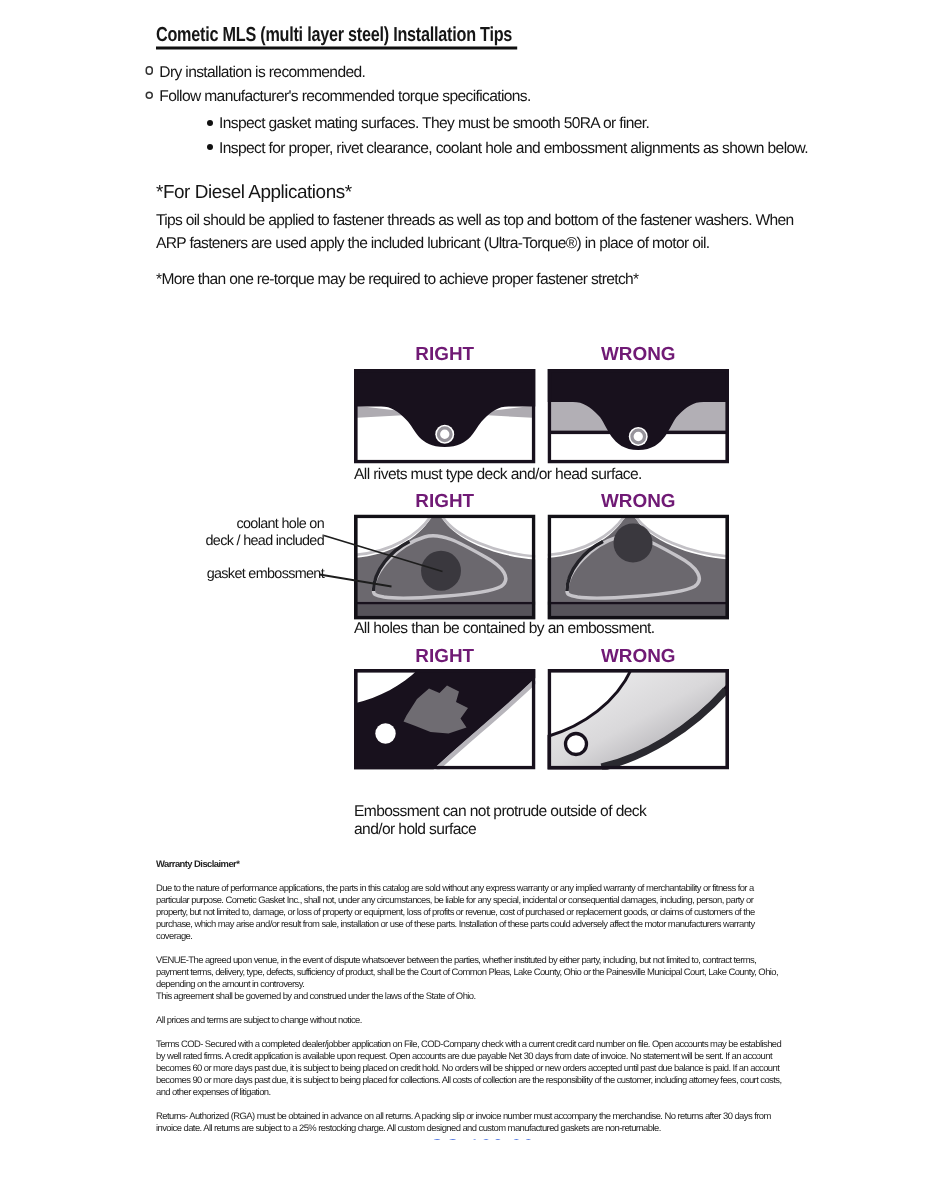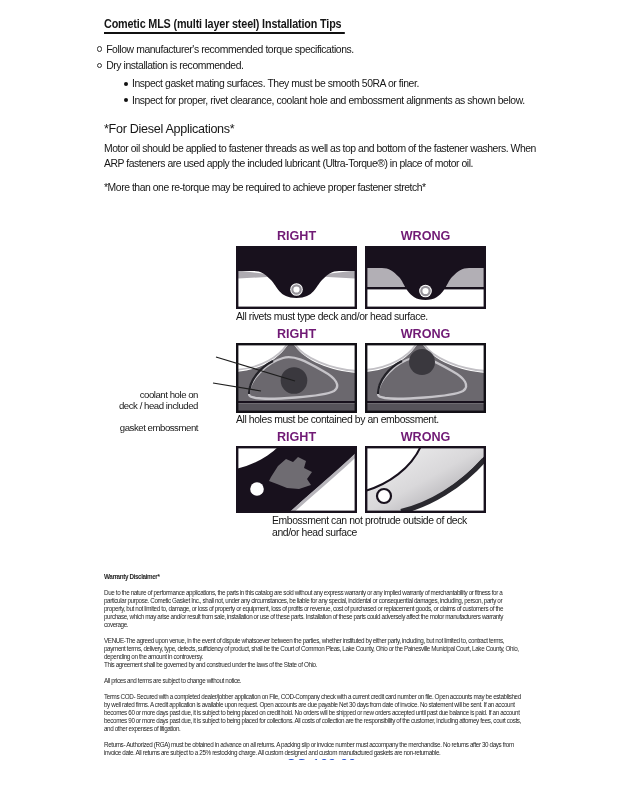--- a/index.html
+++ b/index.html
@@ -10,21 +10,21 @@
 
   
   .intro { position:absolute; left:104px; top:14px; width:446px; }
   .title {
     display:inline-block; margin:0 0 6px 0; padding:0 4px 1px 0;
     font-size:13.5px; font-weight:bold; letter-spacing:-0.2px; white-space:nowrap;
     border-bottom:2px solid #101010; transform:scaleX(0.80); transform-origin:0 50%;
   }
   ul.tips, ul.subtips { list-style:none; margin:2px 0 0 0; padding:0; }
   ul.tips { margin-left:-7px; }
-  ul.subtips { margin-left:20px; }
+  ul.subtips { margin-left:34px; }
   .tips li, .subtips li {
     font-size:10.4px; letter-spacing:-0.42px; line-height:16.2px;
     white-space:nowrap; color:#161616;
   }
   .tips li::before {
     content:""; display:inline-block; width:3.2px; height:3.2px;
     border:1px solid #333; border-radius:50%; margin-right:4px; vertical-align:1.5px;
   }
   .subtips li::before {
     content:""; display:inline-block; width:4px; height:4px;
@@ -42,22 +42,22 @@
   .fig-label {
     position:absolute; width:121px; text-align:center;
     font-size:12.6px; font-weight:bold; letter-spacing:0; color:#701a75;
   }
   .panel { position:absolute; display:block; }
   .caption {
     position:absolute; font-size:10.4px; letter-spacing:-0.4px; color:#161616;
     white-space:nowrap; line-height:12.2px;
   }
   .annotations {
-    position:absolute; left:80px; width:118px; text-align:right;
-    font-size:9.6px; letter-spacing:-0.45px; line-height:10.5px; color:#161616;margin-top:45px;
+    position:absolute; left:98px; width:118px; text-align:right;
+    font-size:9.6px; letter-spacing:-0.45px; line-height:10.5px; color:#161616;
   }
   .leader-lines { position:absolute; left:96px; top:338px; pointer-events:none; }
 
   
   .legal { position:absolute; left:104px; top:573px; width:418px; color:#262626; }
   .legal .lh {
     font-weight:bold; font-size:6.3px; letter-spacing:-0.38px; line-height:8px; margin:0 0 8px 0;
   }
   .legal p {
     font-size:6.3px; letter-spacing:-0.38px; line-height:8px; margin:0 0 8px 0;
@@ -70,29 +70,29 @@
   }
 </style>
 </head>
 <body>
 
 <div class="page">
 
   <div class="intro">
     <h1 class="title">Cometic MLS (multi layer steel) Installation Tips</h1>
     <ul class="tips">
+      <li>Dry installation is recommended.</li>
       <li>Follow manufacturer's recommended torque specifications.</li>
-      <li>Dry installation is recommended.</li>
     </ul>
     <ul class="subtips">
       <li>Inspect gasket mating surfaces.  They must be smooth 50RA or finer.</li>
       <li>Inspect for proper, rivet clearance, coolant hole and embossment alignments as shown below.</li>
     </ul>
     <h2 class="diesel-heading">*For Diesel Applications*</h2>
-    <p class="para">Motor oil should be applied to fastener threads as well as top and bottom of the fastener washers. When ARP fasteners are used apply the included lubricant (Ultra-Torque®) in place of motor oil.</p>
+    <p class="para">Tips oil should be applied to fastener threads as well as top and bottom of the fastener washers. When ARP fasteners are used apply the included lubricant (Ultra-Torque®) in place of motor oil.</p>
     <p class="para">*More than one re-torque may be required to achieve proper fastener stretch*</p>
   </div>
 
   <div class="fig-label" style="left:236px; top:229px;">RIGHT</div>
   <div class="fig-label" style="left:365px; top:229px;">WRONG</div>
 
   <svg class="panel" style="left:236px; top:246px;" width="121" height="63" viewBox="0 0 121 63">
     <rect width="121" height="63" fill="#ffffff"></rect>
     <polygon points="2,24.5 48,30 2,32.5" fill="#aeabb1"></polygon>
     <polygon points="119,24.5 74,30 119,32.5" fill="#aeabb1"></polygon>
@@ -149,21 +149,21 @@
     <path d="M13,51 C13,37 25,24 37,18" fill="none" stroke="#232228" stroke-width="2.3"></path>
     <circle cx="57" cy="19" r="13" fill="#3a383e"></circle>
     <rect x="1.2" y="1.2" width="118.6" height="67.6" fill="none" stroke="#121016" stroke-width="2.4"></rect>
   </svg>
 
   <svg class="leader-lines" width="280" height="70" viewBox="0 0 280 70">
     <line x1="120" y1="19" x2="199" y2="43" stroke="#1d1d1d" stroke-width="1.2"></line>
     <line x1="117" y1="45" x2="165" y2="53" stroke="#1d1d1d" stroke-width="1.2"></line>
   </svg>
 
-  <div class="caption" style="left:236px; top:414px;">All holes must be contained by an embossment.</div>
+  <div class="caption" style="left:236px; top:414px;">All holes than be contained by an embossment.</div>
 
   <div class="fig-label" style="left:236px; top:430px;">RIGHT</div>
   <div class="fig-label" style="left:365px; top:430px;">WRONG</div>
 
   <svg class="panel" style="left:236px; top:446px;" width="121" height="67" viewBox="0 0 121 67">
     <rect width="121" height="67" fill="#ffffff"></rect>
     <path d="M0,67 V23 C17,19 32,11 43,0 H121 V6 C99,28 73,48 53,67 Z" fill="#18111d"></path>
     <path d="M121,8 C98,30 74,49 55,67" stroke="#b7b5bb" stroke-width="3.2" fill="none"></path>
     <polygon points="35,31 42,20 50,13 57,16 62,11 70,15 68,22 76,26 71,33 75,39 63,43 51,42 41,38 33,35" fill="#6f6c72"></polygon>
     <circle cx="21" cy="43" r="6.8" fill="#ffffff"></circle>
@@ -178,23 +178,23 @@
         <stop offset="1" stop-color="#96949a"></stop>
       </linearGradient>
     </defs>
     <rect width="121" height="67" fill="#ffffff"></rect>
     <path d="M0,67 V45 C24,38 46,22 56,0 H121 V10 C97,38 64,58 38,67 Z" fill="url(#gradBand)" stroke="#18111d" stroke-width="2"></path>
     <path d="M119,14 C95,41 64,59 36,65.5" stroke="#2a292f" stroke-width="5" fill="none"></path>
     <circle cx="19" cy="50" r="7" fill="#ffffff" stroke="#18111d" stroke-width="2.2"></circle>
     <rect x="1.2" y="1.2" width="118.6" height="64.6" fill="none" stroke="#18111d" stroke-width="2.4"></rect>
   </svg>
 
-  <div class="caption" style="left:236px; top:515px;margin-left:36px;">
+  <div class="caption" style="left:236px; top:536px;">
     <div>Embossment can not protrude outside of deck</div>
-    <div>and/or head surface</div>
+    <div>and/or hold surface</div>
   </div>
 
   <div class="legal">
     <div class="lh">Warranty Disclaimer*</div>
     <p>Due to the nature of performance applications, the parts in this catalog are sold without any express warranty or any implied warranty of merchantability or fitness for a particular purpose.  Cometic Gasket Inc., shall not, under any circumstances, be liable for any special, incidental or consequential damages, including, person, party or property, but not limited to, damage, or loss of property or equipment, loss of profits or revenue, cost of purchased or replacement goods, or claims of customers of the purchase, which may arise and/or result from sale, installation or use of these parts.  Installation of these parts could adversely affect the motor manufacturers warranty coverage.</p>
     <p class="nogap">VENUE-The agreed upon venue, in the event of dispute whatsoever between the parties, whether instituted by either party, including, but not limited to, contract terms, payment terms, delivery, type, defects, sufficiency of product, shall be the Court of Common Pleas, Lake County, Ohio or the Painesville Municipal Court, Lake County, Ohio, depending on the amount in controversy.</p>
     <p>This agreement shall be governed by and construed under the laws of the State of Ohio.</p>
     <p>All prices and terms are subject to change without notice.</p>
     <p>Terms COD- Secured with a completed dealer/jobber application on File, COD-Company check with a current credit card number on file.  Open accounts may be established by well rated firms.  A credit application is available upon request.  Open accounts are due payable Net 30 days from date of invoice.  No statement will be sent.  If an account becomes 60 or more days past due, it is subject to being placed on credit hold.  No orders will be shipped or new orders accepted until past due balance is paid.  If an account becomes 90 or more days past due, it is subject to being placed for collections.  All costs of collection are the responsibility of the customer, including attorney fees, court costs, and other expenses of litigation.</p>
     <p>Returns- Authorized (RGA) must be obtained in advance on all returns.  A packing slip or invoice number must accompany the merchandise.  No returns after 30 days from invoice date.  All returns are subject to a 25% restocking charge.  All custom designed and custom manufactured gaskets are non-returnable.</p>

